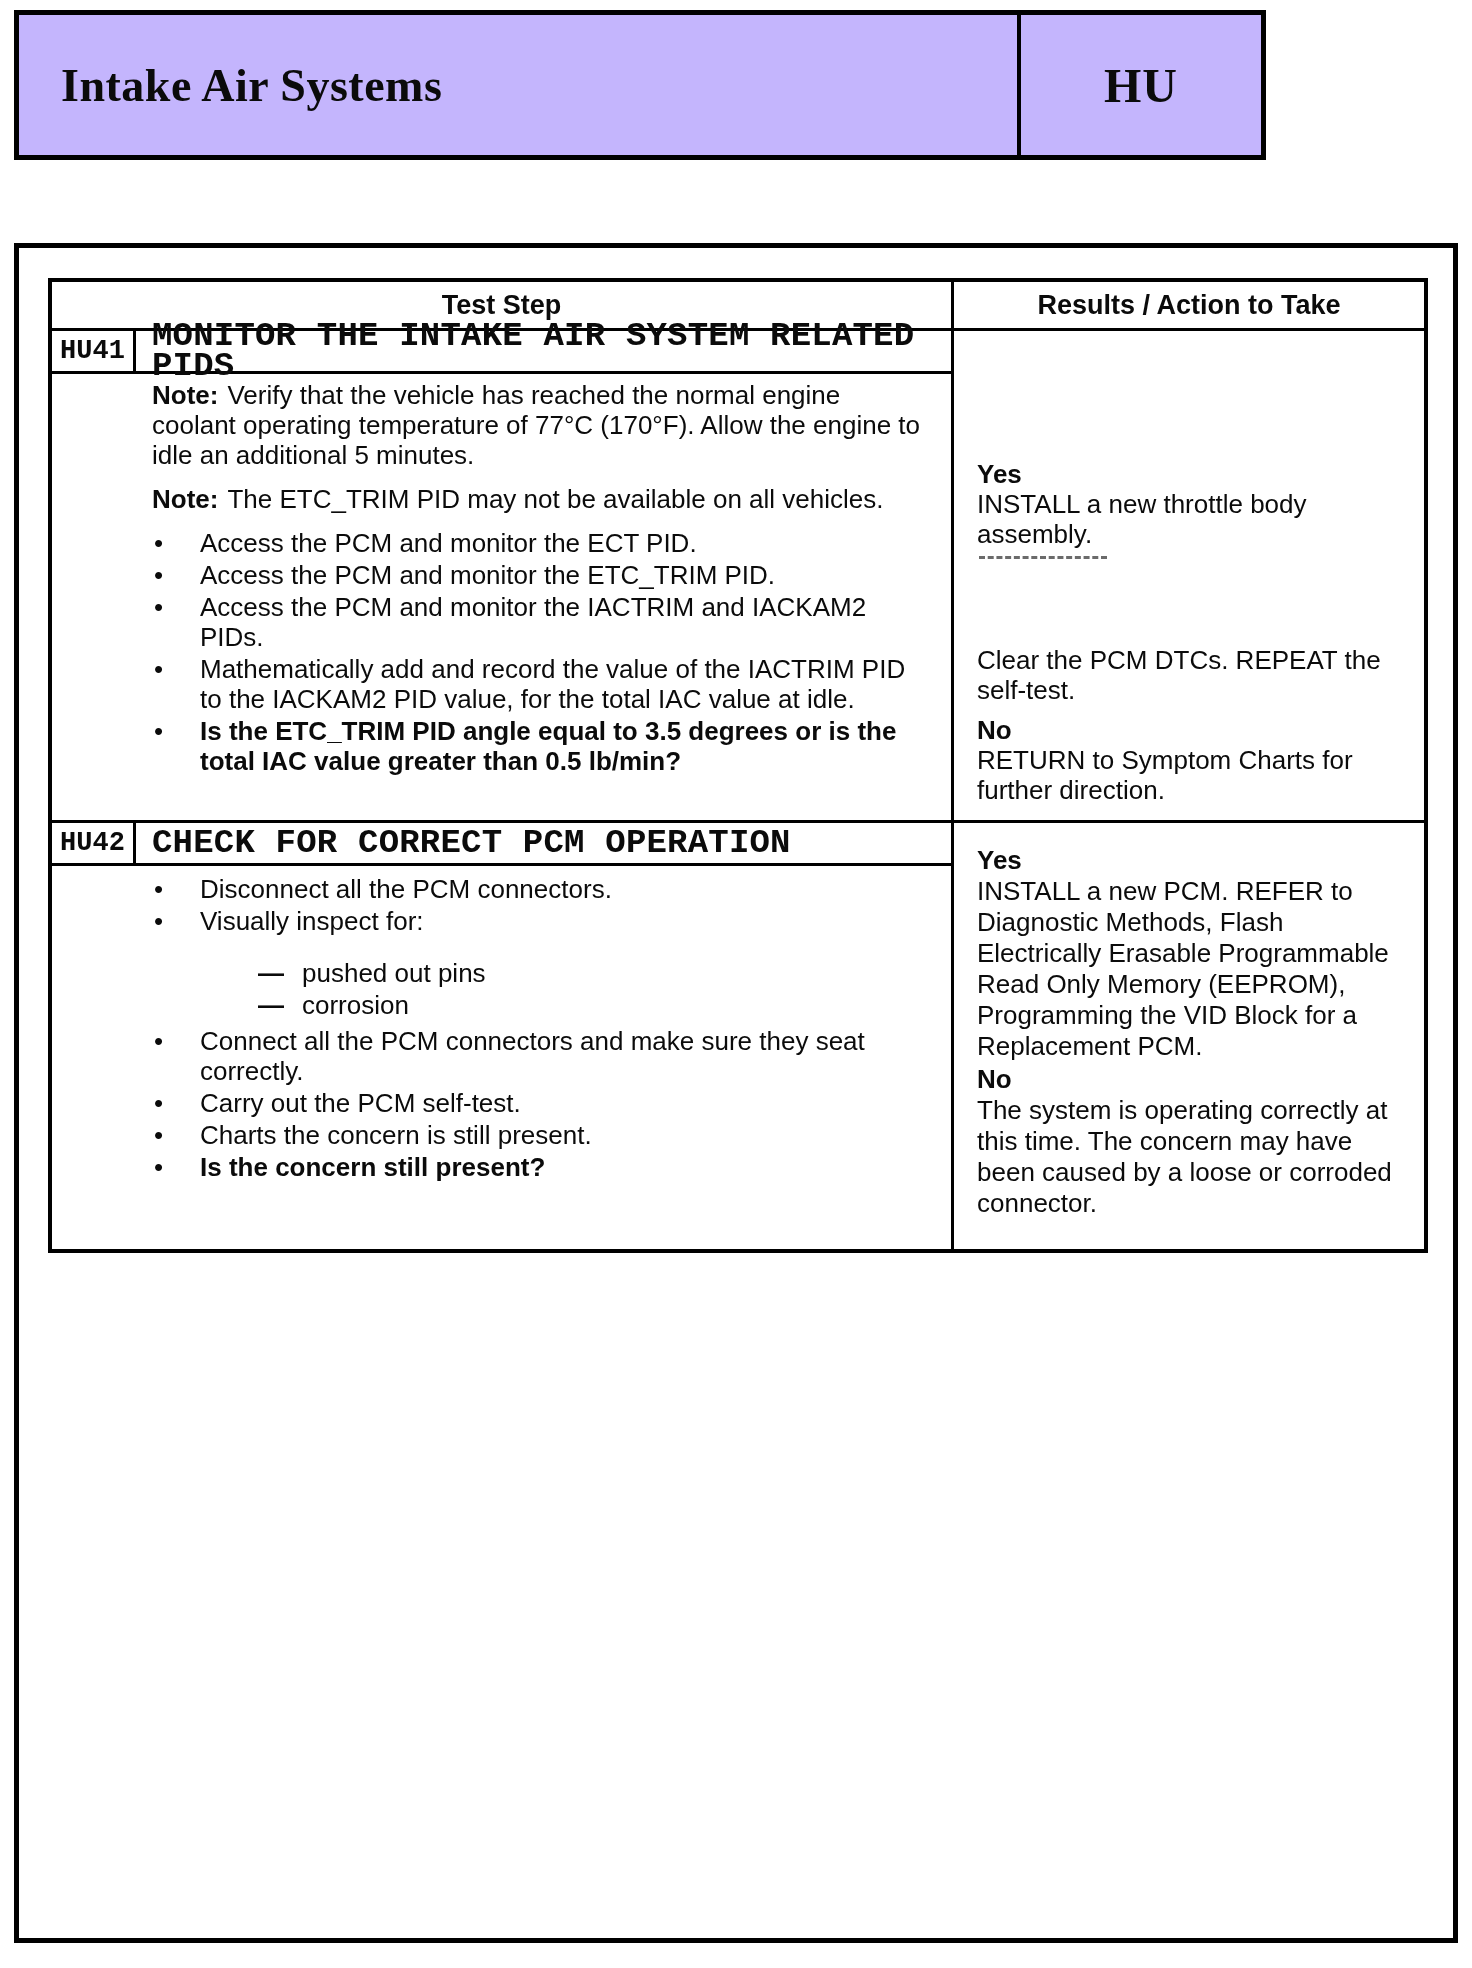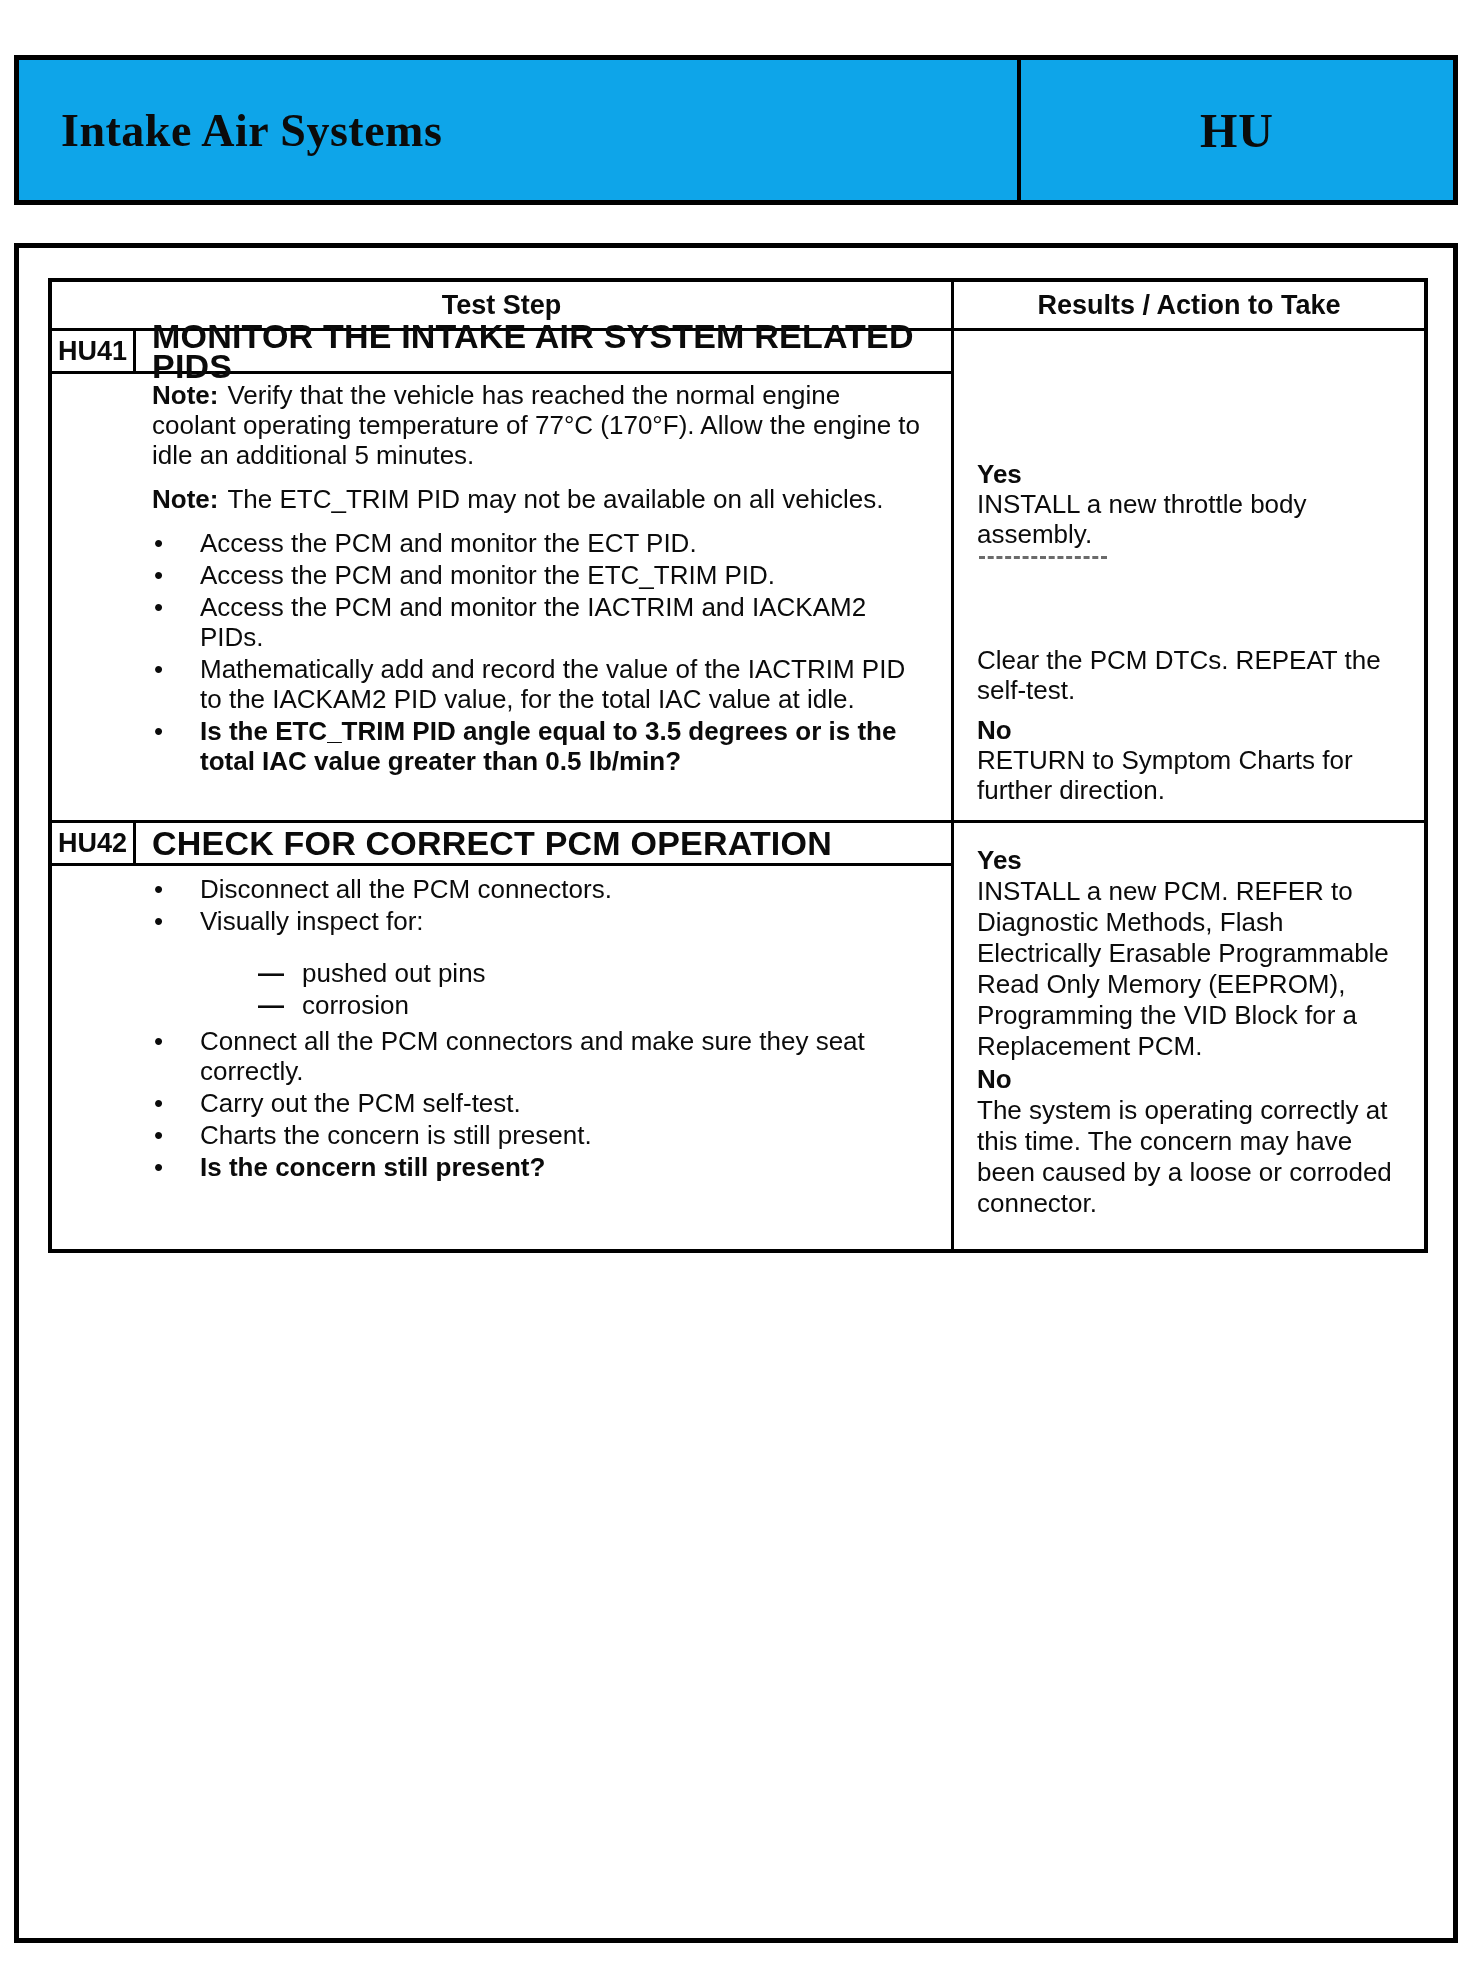--- a/index.html
+++ b/index.html
@@ -13,26 +13,25 @@
     height: 1968px;
     font-family: "Liberation Sans", "DejaVu Sans", sans-serif;
     color: #0b0b0b;
     -webkit-font-smoothing: antialiased;
   }
 
   
   .header-box {
     position: absolute;
     left: 14px; top: 10px;
-    width: 1444px; height: 150px;
+    width: 1252px; height: 150px;
     border: 5px solid #000;
     box-sizing: border-box;
     display: flex;
-    background: #0ea5e9;
-    margin-top: 45px;
+    background: #c4b5fd;
   }
   .header-title-cell {
     width: 1002px;
     border-right: 4px solid #000;
     box-sizing: border-box;
     display: flex;
     align-items: center;
     padding-left: 42px;
   }
   .header-title {
@@ -116,20 +115,21 @@
     box-sizing: border-box;
     display: flex;
     flex-direction: column;
   }
   .title-row {
     height: 43px;
     box-sizing: border-box;
     border-bottom: 3px solid #000;
     display: flex;
     align-items: stretch;
+    font-family: Liberation Mono, monospace;
   }
   .id-cell {
     width: 84px;
     box-sizing: border-box;
     border-right: 3px solid #000;
     display: flex;
     align-items: center;
     justify-content: center;
     font-weight: bold;
     font-size: 27px;

